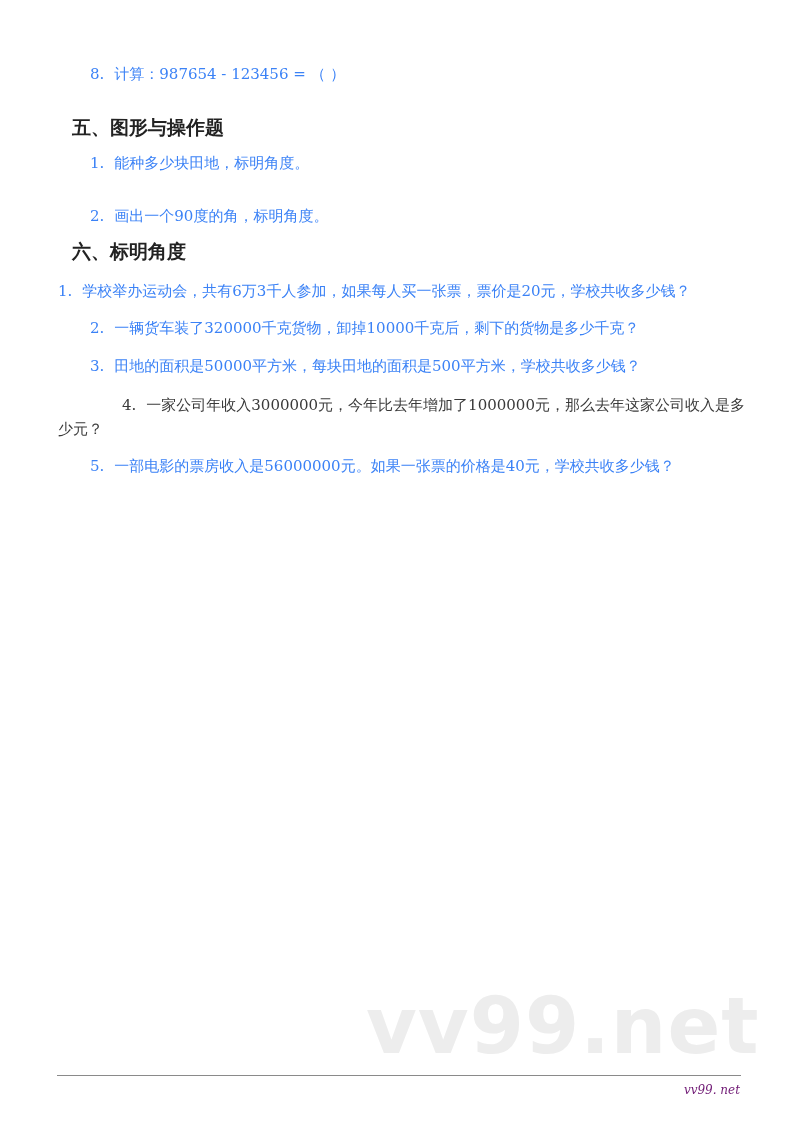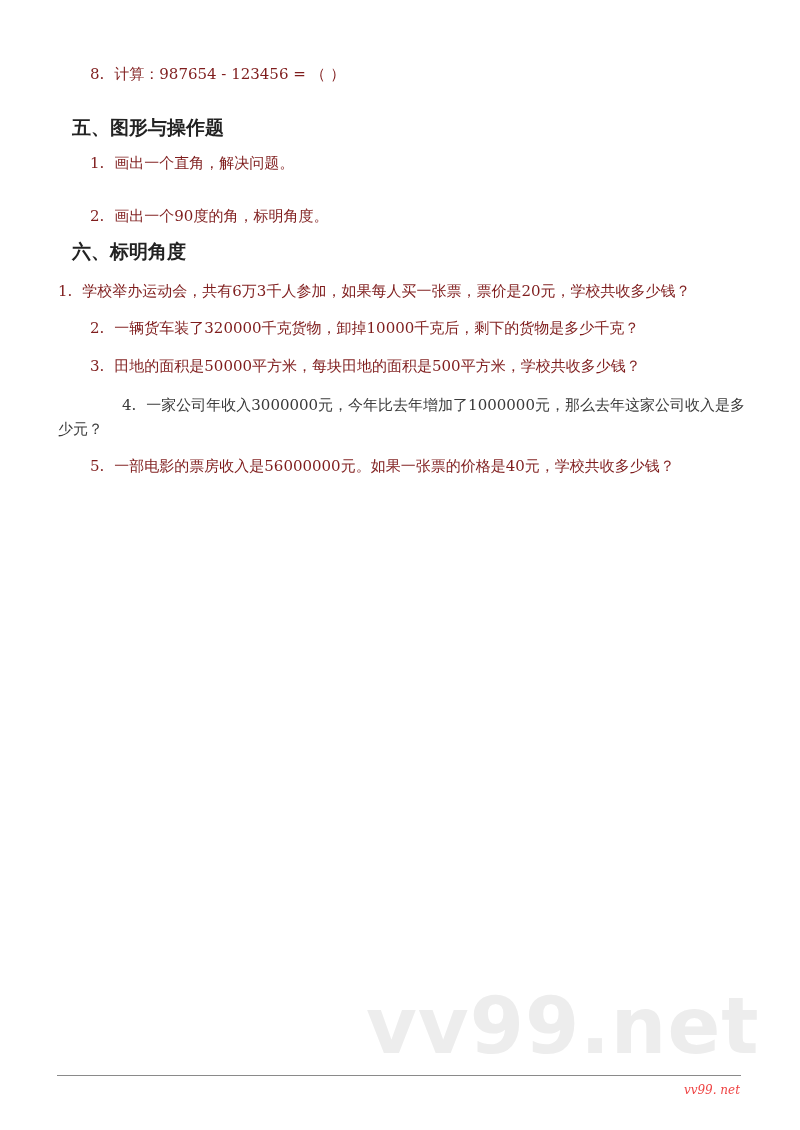--- a/index.html
+++ b/index.html
@@ -13,21 +13,21 @@
     position: relative;
     overflow: hidden;
     font-family: "DejaVu Serif", "Liberation Serif", serif;
     color: #333333;
   }
   .line {
     position: absolute;
     font-size: 15px;
     line-height: 22px;
     white-space: nowrap;
-    color: #7f1d1d;
+    color: #3b82f6;
   }
   .heading {
     position: absolute;
     left: 72px;
     font-family: "DejaVu Sans", "Liberation Sans", sans-serif;
     font-weight: bold;
     font-size: 19px;
     line-height: 26px;
     color: #222222;
     white-space: nowrap;
@@ -65,34 +65,34 @@
     height: 0;
     border-top: 1px solid #8a8a8a;
   }
   .footer-text {
     position: absolute;
     right: 60px;
     top: 1083px;
     font-family: "DejaVu Serif", "Liberation Serif", serif;
     font-style: italic;
     font-size: 12px;
-    color: #ef4444;
+    color: #701a75;
   }
 </style>
 </head>
 <body>
 
 <div class="line" style="left:90px; top:63px;">
   <span class="num">8.</span><span>计算：987654 - 123456 = （ ）</span>
 </div>
 
 <div class="heading" style="top:114px;">五、图形与操作题</div>
 
 <div class="line" style="left:90px; top:152px;">
-  <span class="num">1.</span><span>画出一个直角，解决问题。</span>
+  <span class="num">1.</span><span>能种多少块田地，标明角度。</span>
 </div>
 
 <div class="line" style="left:90px; top:205px;">
   <span class="num">2.</span><span>画出一个90度的角，标明角度。</span>
 </div>
 
 <div class="heading" style="top:238px;">六、标明角度</div>
 
 <div class="line" style="left:58px; top:280px;">
   <span class="num">1.</span><span>学校举办运动会，共有6万3千人参加，如果每人买一张票，票价是20元，学校共收多少钱？</span>

